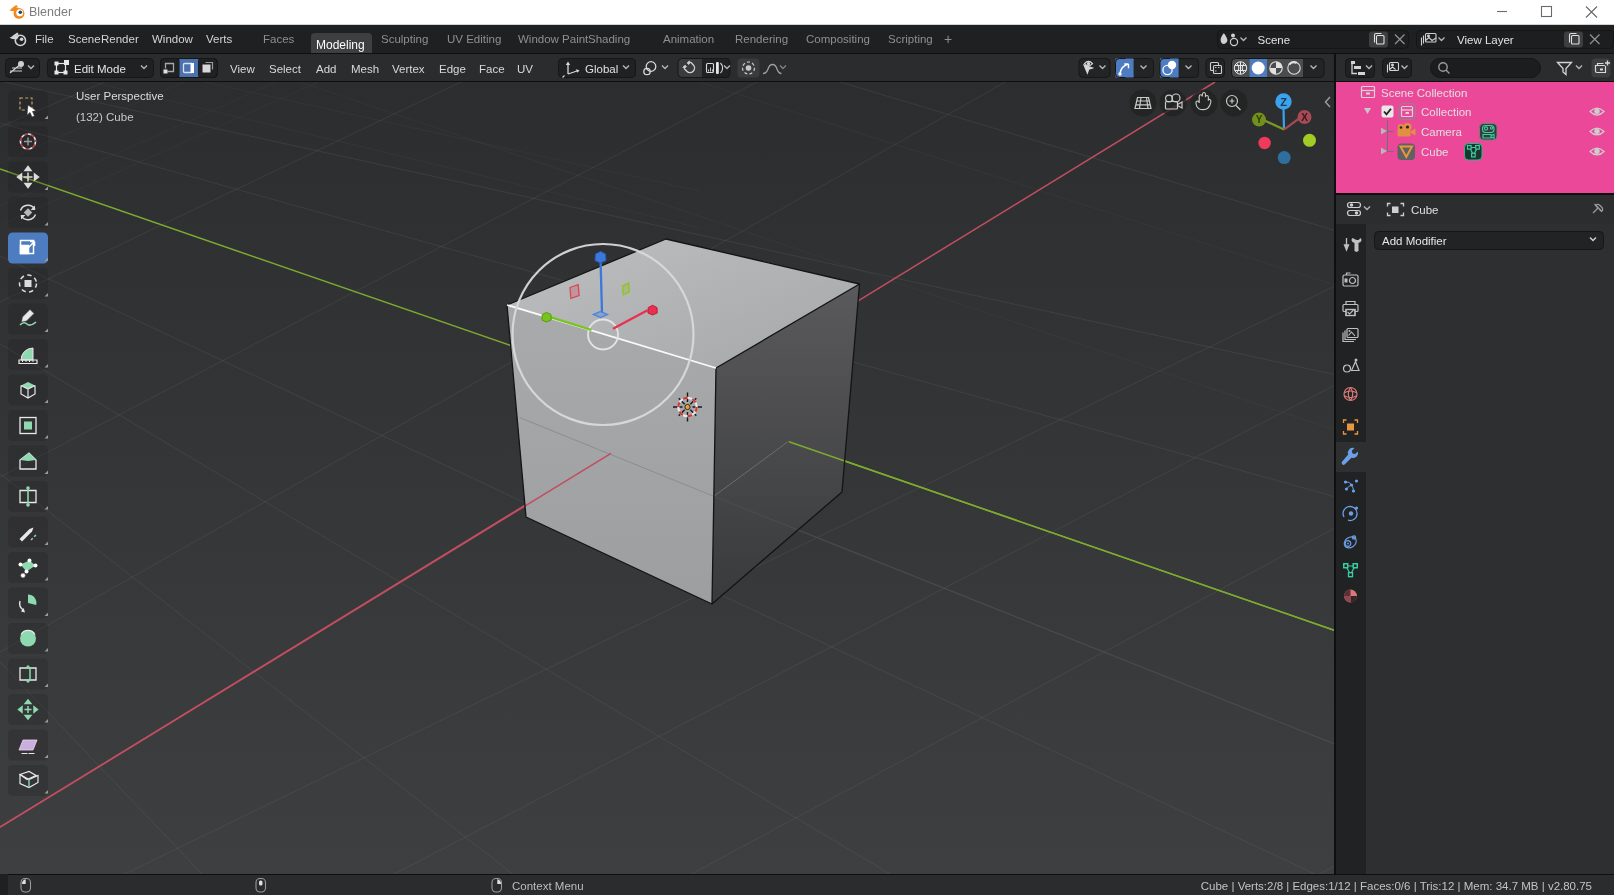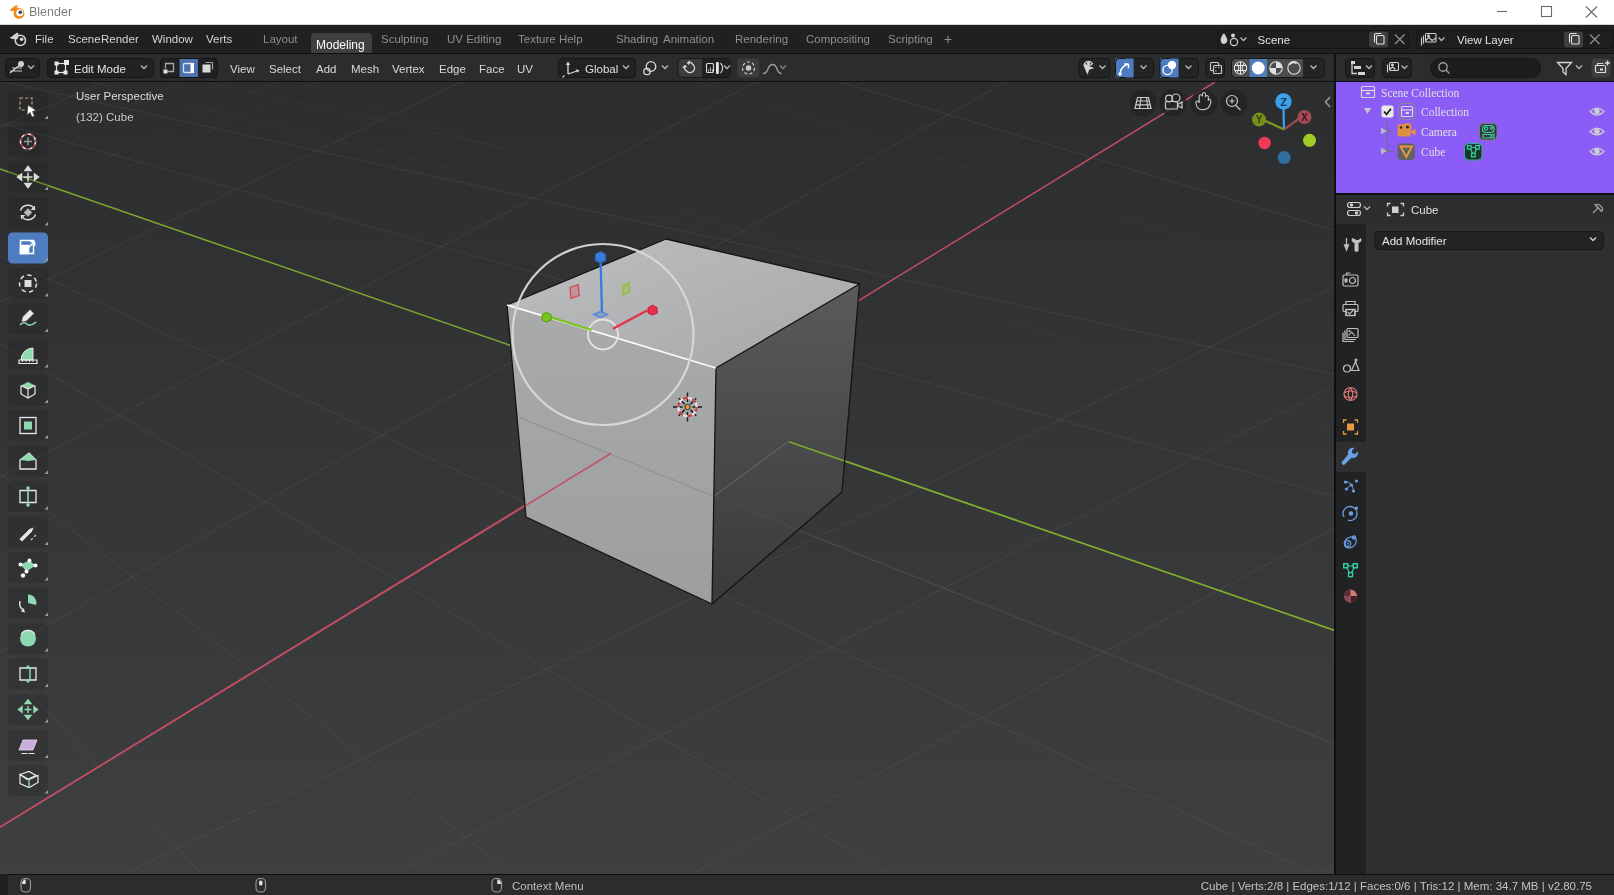--- a/index.html
+++ b/index.html
@@ -14,21 +14,21 @@
   #menubar { left:0; top:25px; width:1614px; height:29px; background:#1f2021; }
   .mtxt { position:absolute; top:8px; font-size:11.5px; color:#d4d4d4; }
   .tabtxt { position:absolute; top:8px; font-size:11.5px; color:#8f8f8f; }
   #tab-active { position:absolute; left:311px; top:8px; width:61px; height:21px;
      background:#3e3f40; border-radius:4px 4px 0 0; }
   #tab-active span { position:absolute; left:5px; top:5px; font-size:12px; color:#fdfdfd; }
   
   #vheader { left:0; top:54px; width:1531px; height:28px; background:#2b2c2d; }
   #oheader { left:1335px; top:54px; width:279px; height:28px; background:#2b2c2d; }
   
-  #outliner { left:1335px; top:82px; width:279px; height:112px; background:#8b5cf6;font-family:Liberation Serif, serif; }
+  #outliner { left:1335px; top:82px; width:279px; height:112px; background:#ec4899; }
   
   #props { left:1335px; top:194px; width:279px; height:680px; background:#2e2f30; }
   
   #status { left:0; top:874px; width:1614px; height:21px; background:#2b2c2d;
      border-top:1px solid #0f0f0f;margin-left:8px; }
   .vline { position:absolute; background:#0f0f0f; }
 </style>
 </head>
 <body>
 <div id="app">
@@ -56,28 +56,28 @@
     <circle cx="11.4" cy="9.4" r="5.1" fill="none" stroke="#d4d4d4" stroke-width="1.6"></circle>
     <circle cx="12.6" cy="8.2" r="1.8" fill="#d4d4d4"></circle>
     <path d="M0.5 6.8 Q5 3.6 10.3 4.4 L8.2 8.3 Q3.6 8.6 0.5 6.8 Z" fill="#d4d4d4"></path>
     <path d="M2.5 5.5 L8.3 1.4 9.8 3.2 6 5.5 Z" fill="#d4d4d4"></path>
   </svg>
   <span class="mtxt" style="left:35px">File</span>
   <span class="mtxt" style="left:68px">Scene</span>
   <span class="mtxt" style="left:101px">Render</span>
   <span class="mtxt" style="left:152px">Window</span>
   <span class="mtxt" style="left:206px">Verts</span>
-  <span class="tabtxt" style="left:263px">Layout</span>
+  <span class="tabtxt" style="left:263px">Faces</span>
   <div id="tab-active">
         <span>Modeling</span>
       </div>
   <span class="tabtxt" style="left:381px">Sculpting</span>
   <span class="tabtxt" style="left:447px">UV Editing</span>
-  <span class="tabtxt" style="left:518px">Texture Help</span>
-  <span class="tabtxt" style="left:616px">Shading</span>
+  <span class="tabtxt" style="left:518px">Window Paint</span>
+  <span class="tabtxt" style="left:588px">Shading</span>
   <span class="tabtxt" style="left:663px">Animation</span>
   <span class="tabtxt" style="left:735px">Rendering</span>
   <span class="tabtxt" style="left:806px">Compositing</span>
   <span class="tabtxt" style="left:888px">Scripting</span>
   <span class="tabtxt" style="left:944px;font-size:14px;top:6px">+</span>
 
   <svg class="abs" style="left:1217px;top:5px" width="397" height="19" viewBox="0 0 397 19">
 
     <rect x="0.5" y="0.5" width="191" height="18" rx="4" fill="#1d1e1f" stroke="#161616"></rect>
     <path d="M7 5.5 q2.8 4 0 6.5 q-2.6 2.2 -4.4 0 q-2 -2.6 0 -6.5 q1.2 -2.2 2.2 -3.2 q1.2 1 2.2 3.2 Z" fill="#d0d0d0" transform="translate(2,1)"></path>

